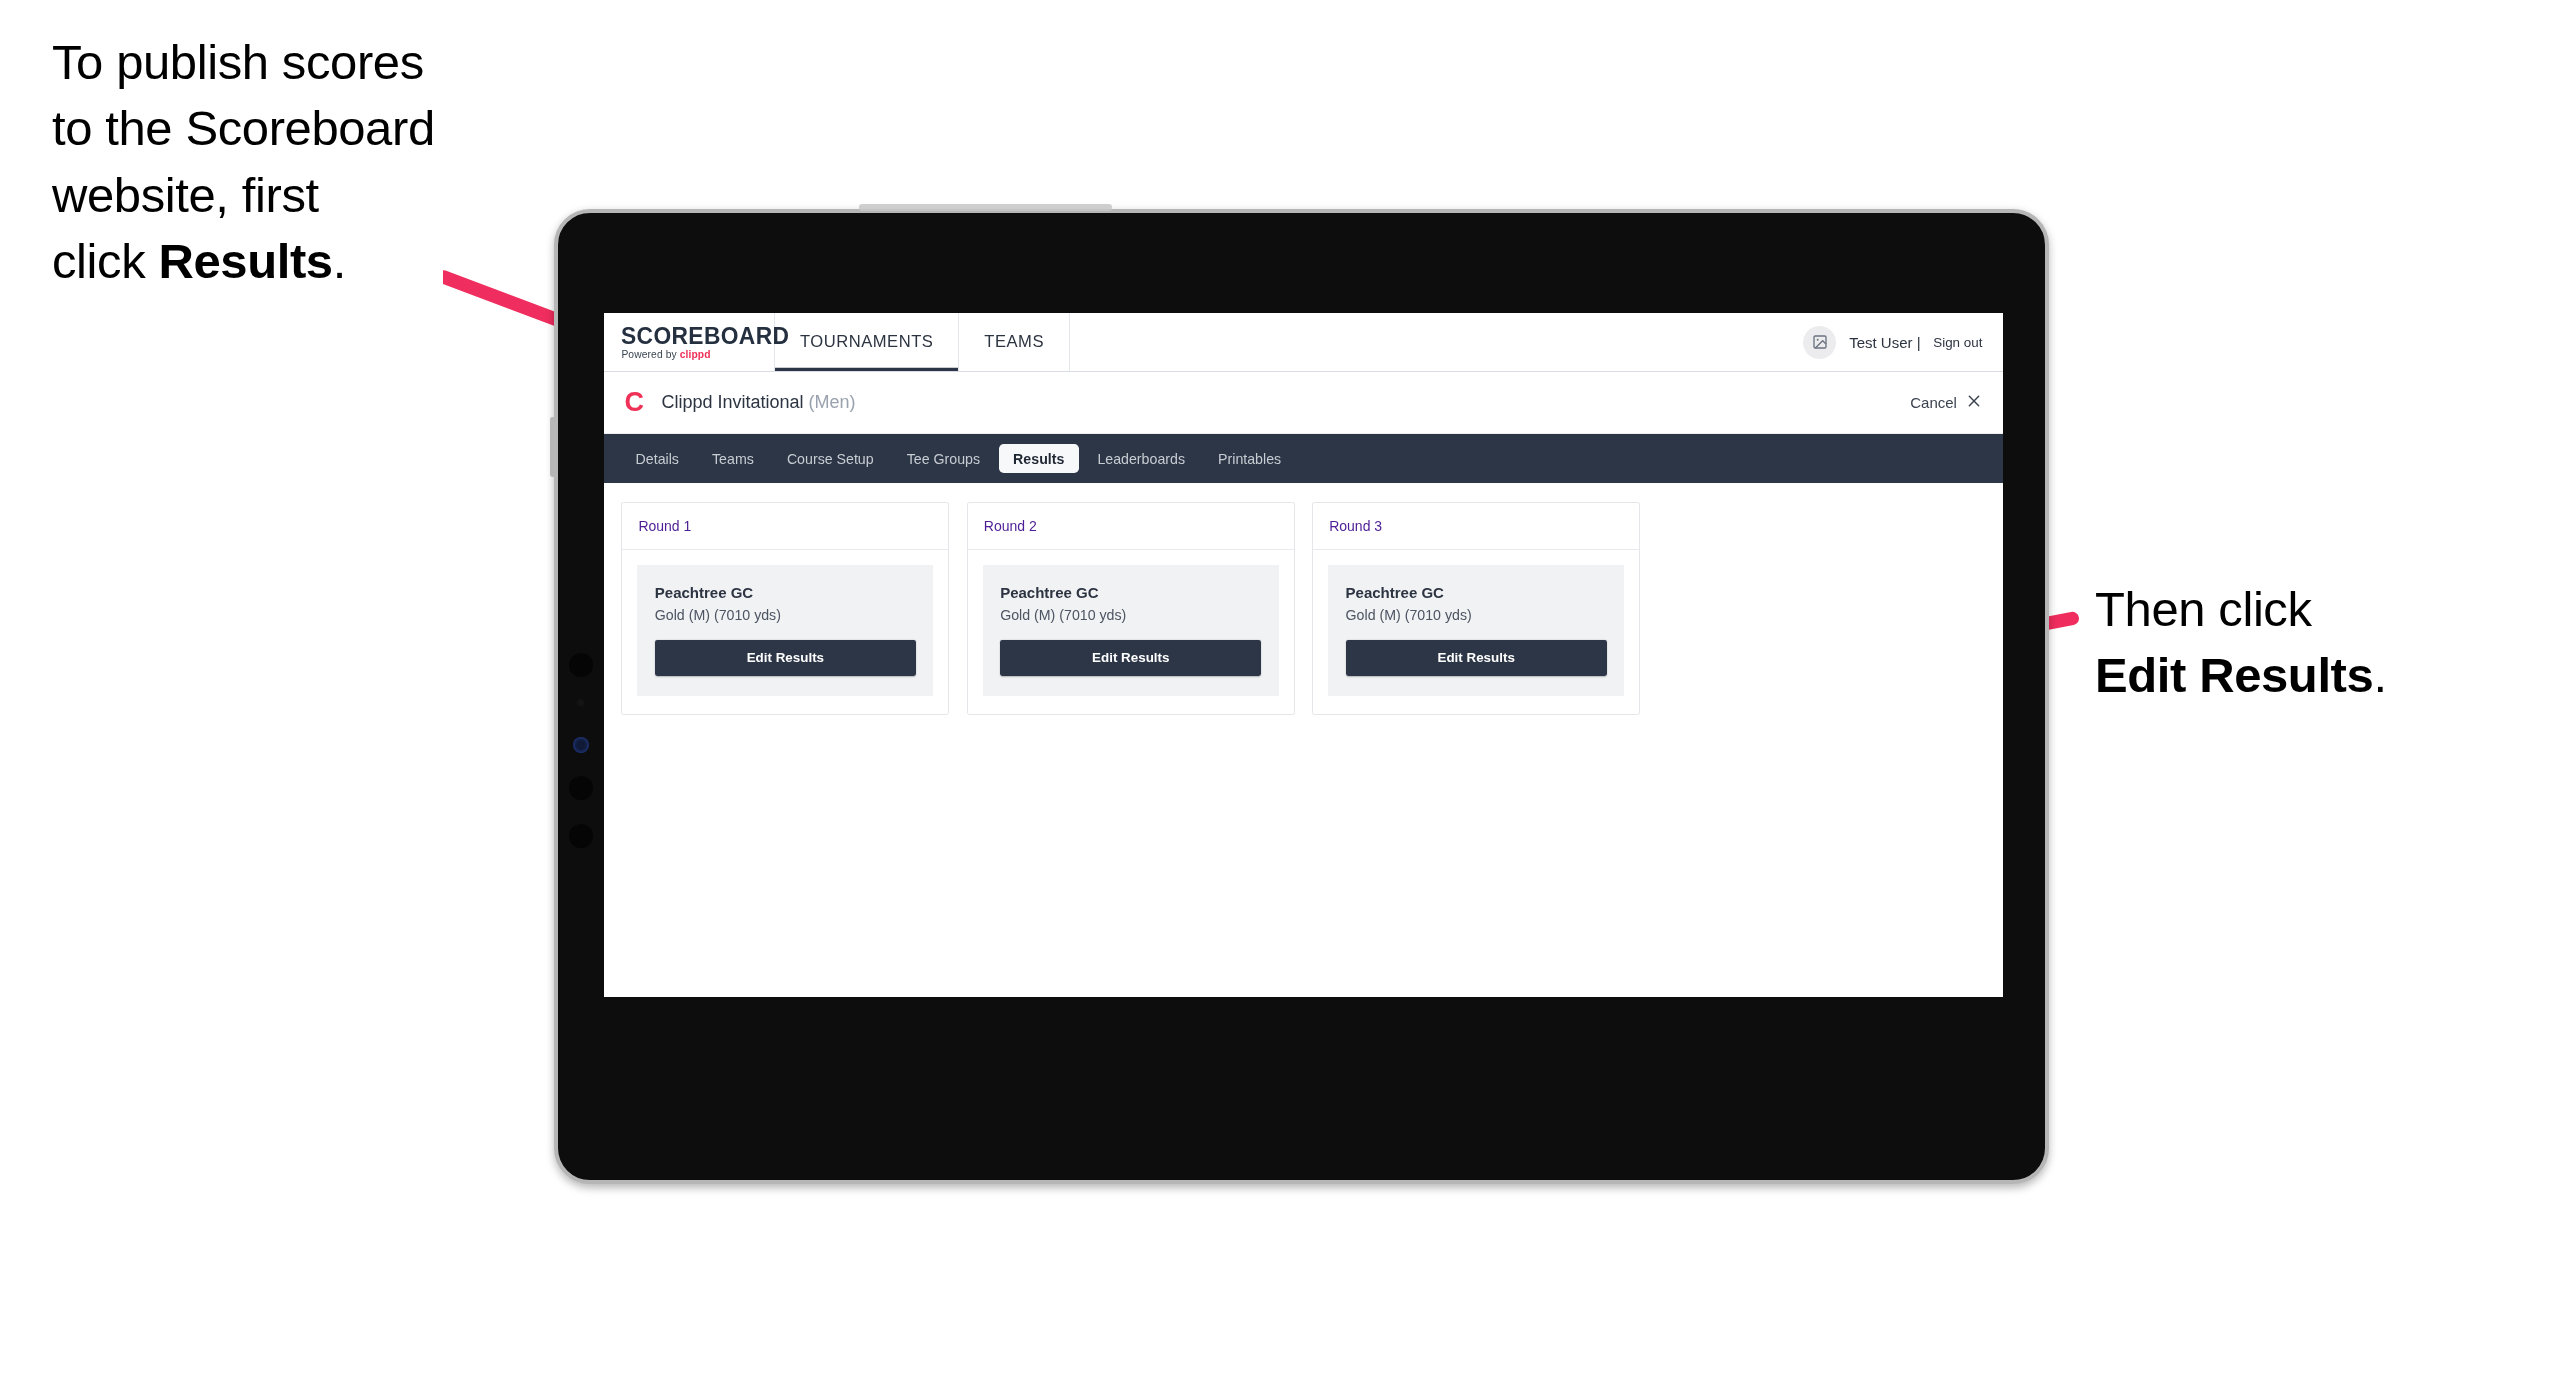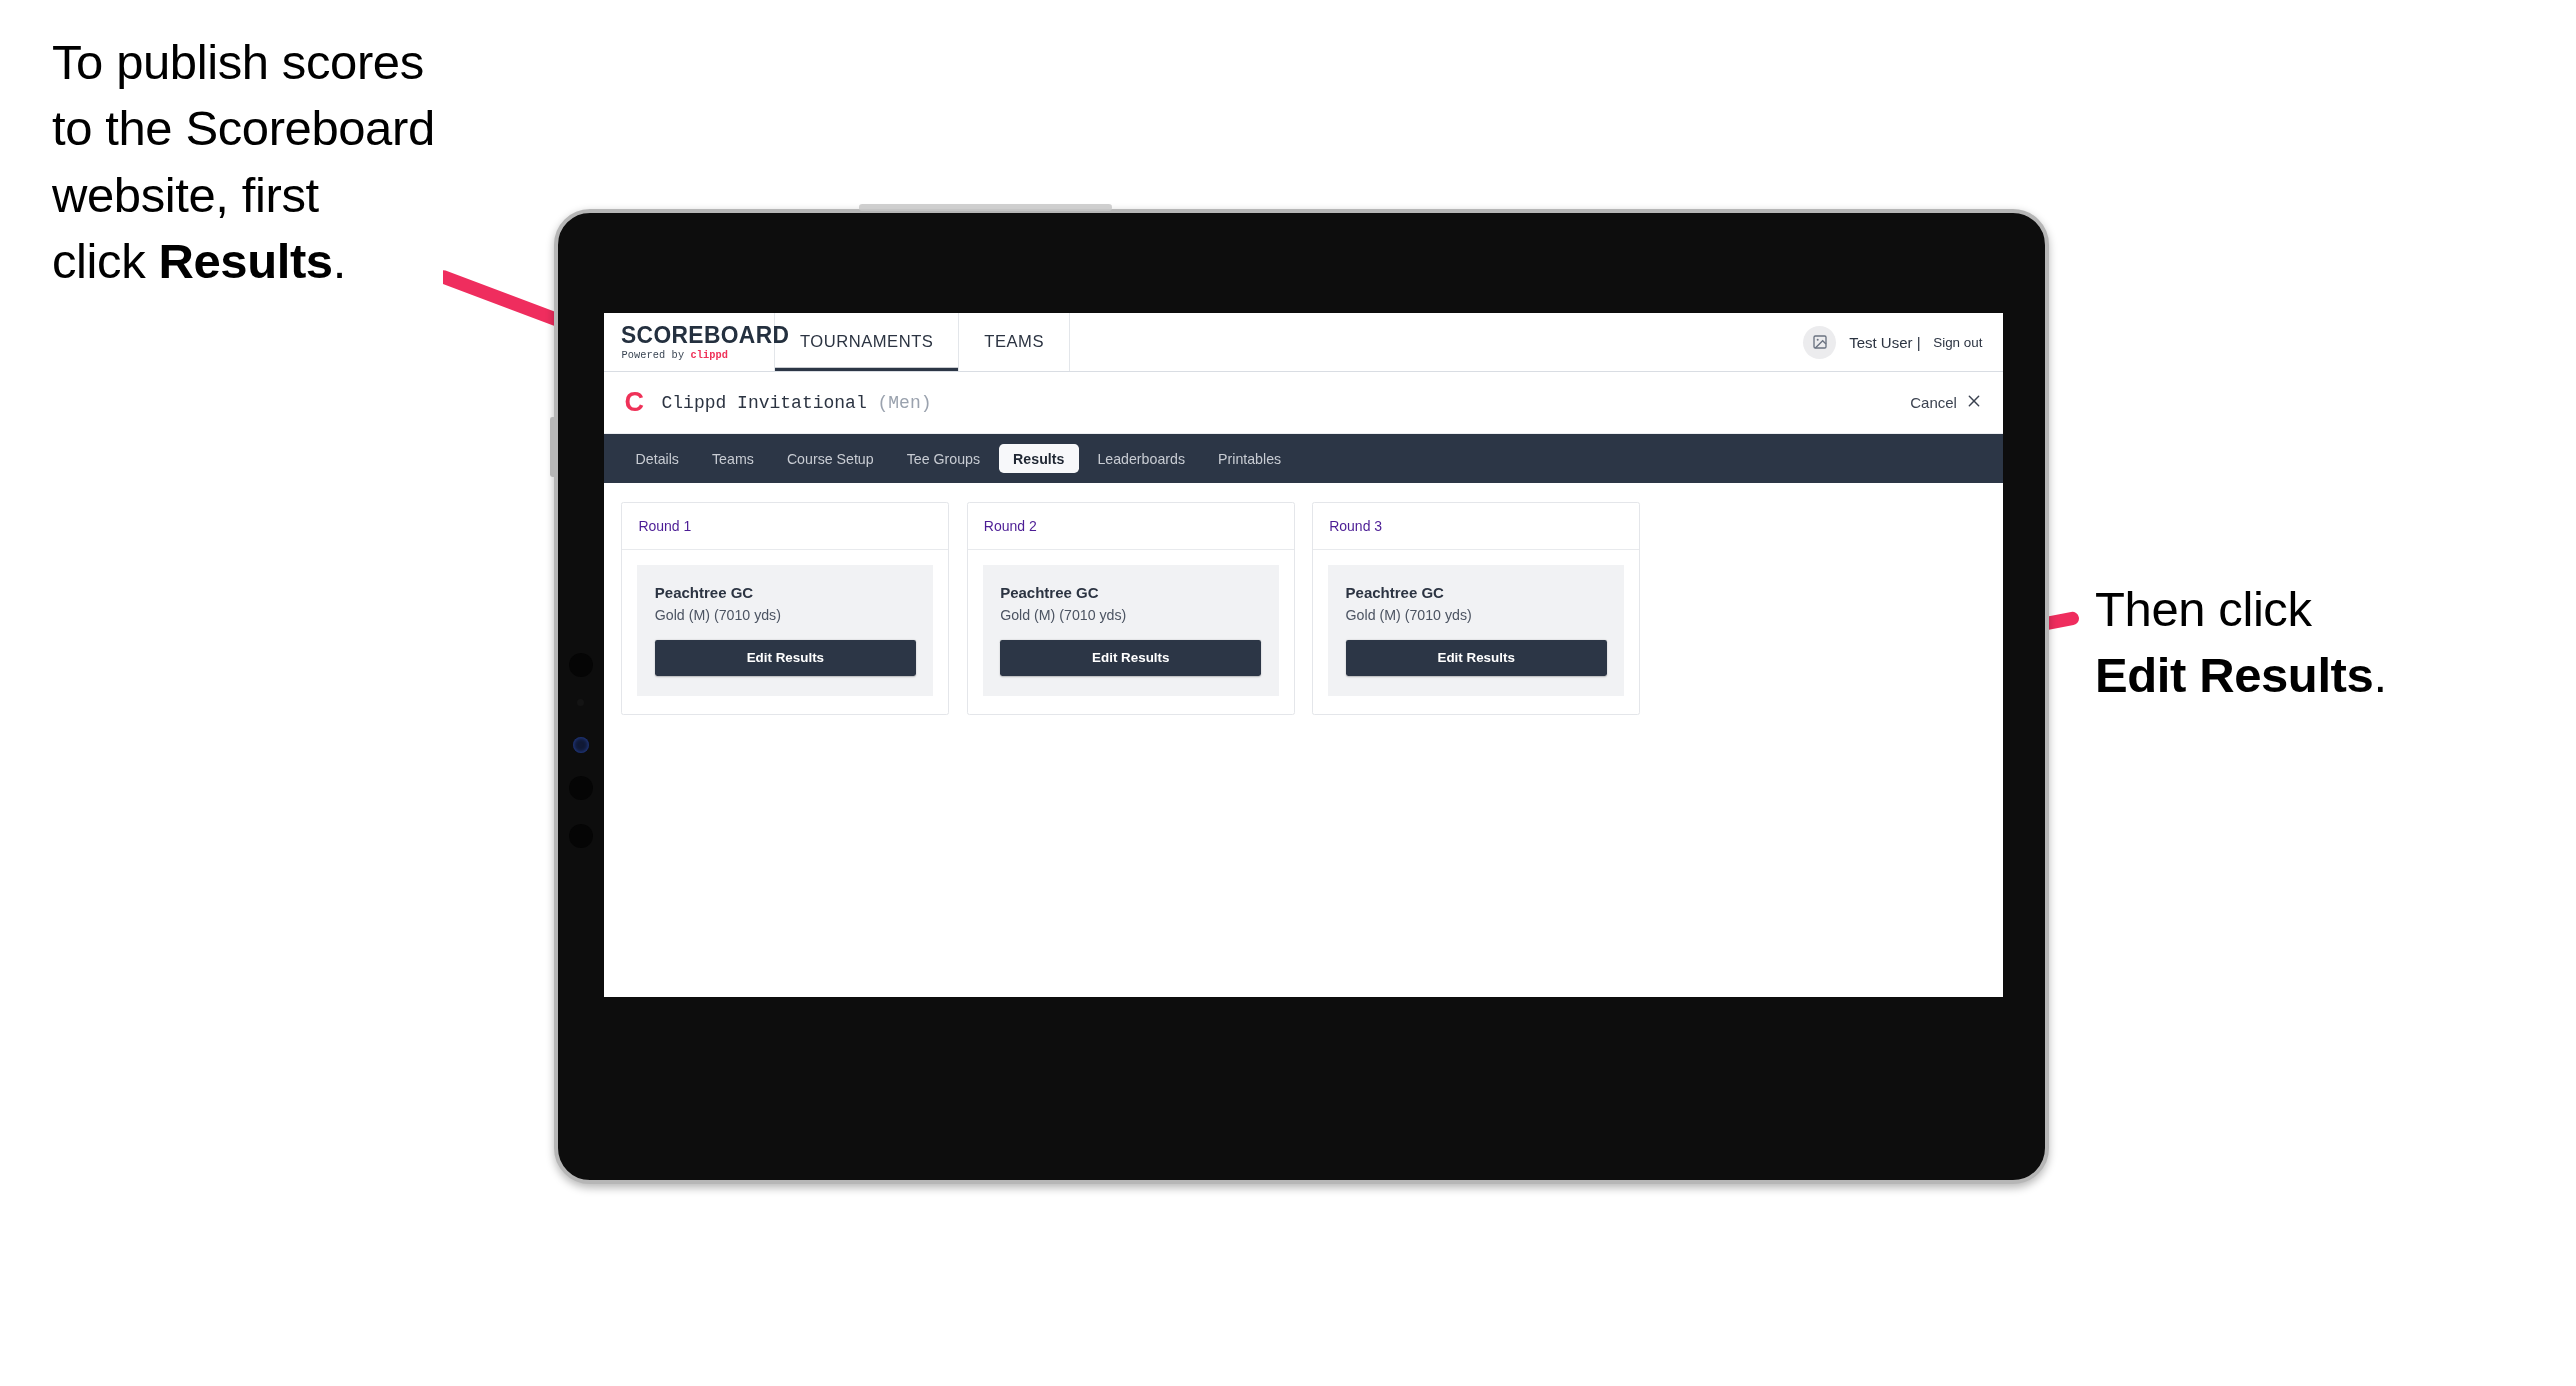--- a/index.html
+++ b/index.html
@@ -80,21 +80,21 @@
   .brand {
     width: 171px; display:flex; flex-direction:column;
     justify-content:center; padding-left: 17.4px;
     border-right: 0.8px solid #e3e6ea;
   }
   .brand-title {
     font-family: "Liberation Sans", sans-serif;
     font-weight: 700; font-size: 24.5px; letter-spacing: 0.4px;
     color: #24303f; line-height: 1; transform: scaleX(0.93); transform-origin: left;
   }
-  .brand-sub { font-size: 10.3px; color:#3a4553; margin-top: 1px; letter-spacing:0.1px;font-family:Liberation Mono, monospace; }
+  .brand-sub { font-size: 10.3px; color:#3a4553; margin-top: 1px; letter-spacing:0.1px; }
   .brand-sub .accent { color:#ef3158; font-weight:700; }
 
   .topnav-tabs { display:flex; align-items:stretch; }
   .topnav-tab {
     display:flex; align-items:center; padding: 0 25px;
     font-size: 16.6px; color:#2c3442; letter-spacing:0.5px;
     border-right: 0.8px solid #e3e6ea; cursor:pointer;
   }
   .topnav-tab.active { box-shadow: inset 0 -3.2px 0 #2c3646; }
 
@@ -110,21 +110,21 @@
 
   
   .tourn-bar {
     height: 62px; display:flex; align-items:center;
     padding: 0 20.6px; background:#fff; border-bottom:0.8px solid #eceef1;
   }
   .c-logo {
     color:#ef3158; font-weight:700; font-size: 27px; margin-right: 17.4px;
     font-family:"Liberation Sans", sans-serif;
   }
-  .tourn-name { font-size: 18px; color:#2c3442;font-family:Liberation Mono, monospace; }
+  .tourn-name { font-size: 18px; color:#2c3442; }
   .tourn-name .suffix { color:#9aa2ae; }
   .cancel {
     margin-left:auto; display:flex; align-items:center; gap:9.5px;
     font-size: 15px; color:#3b4250; cursor:pointer;
   }
 
   
   .subtabs {
     height: 49px; background:#2c3646; display:flex; align-items:center;
     padding-left: 17.4px; gap: 4.7px;

